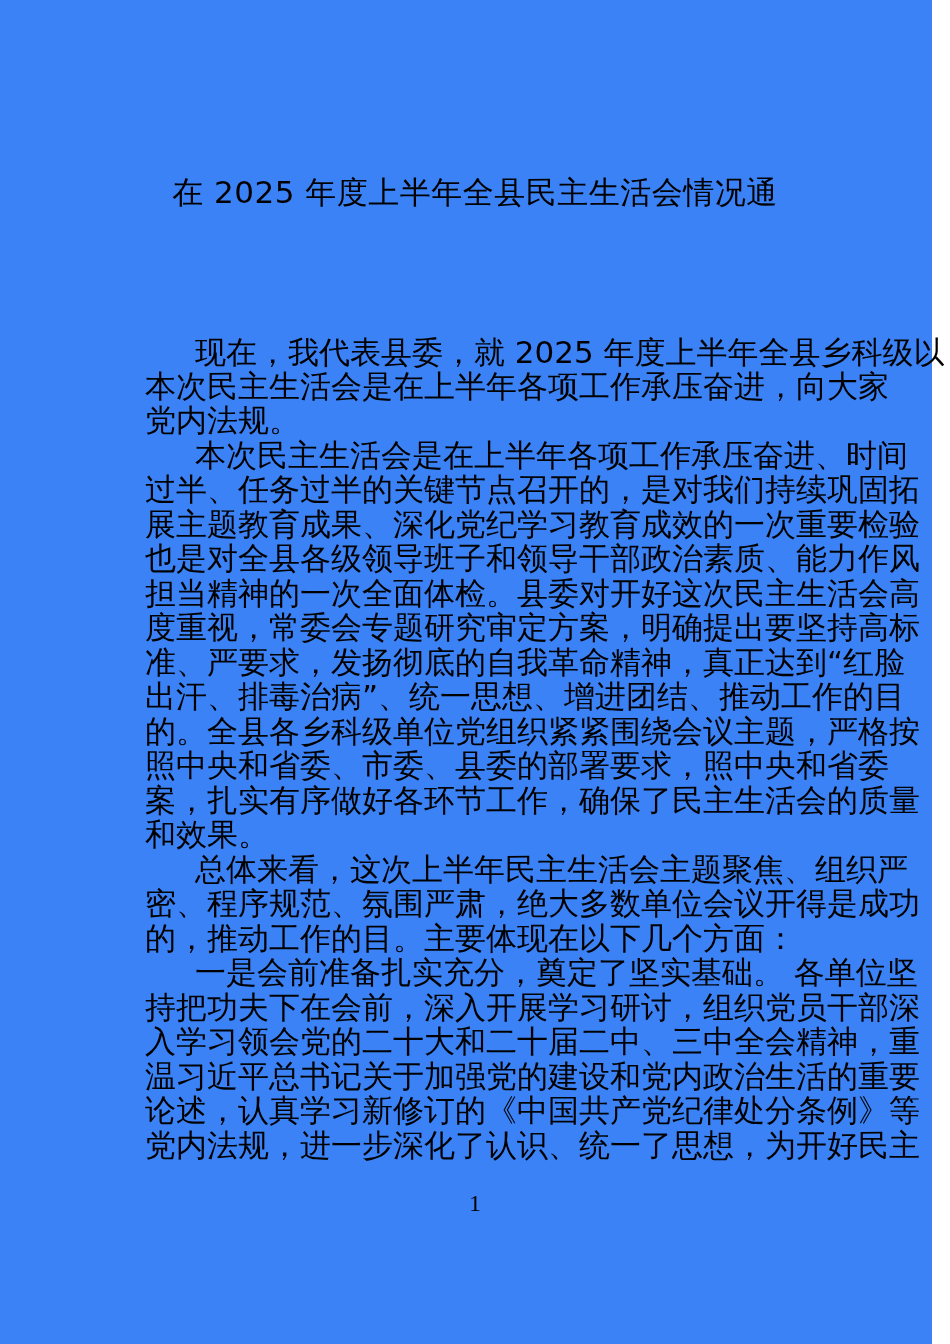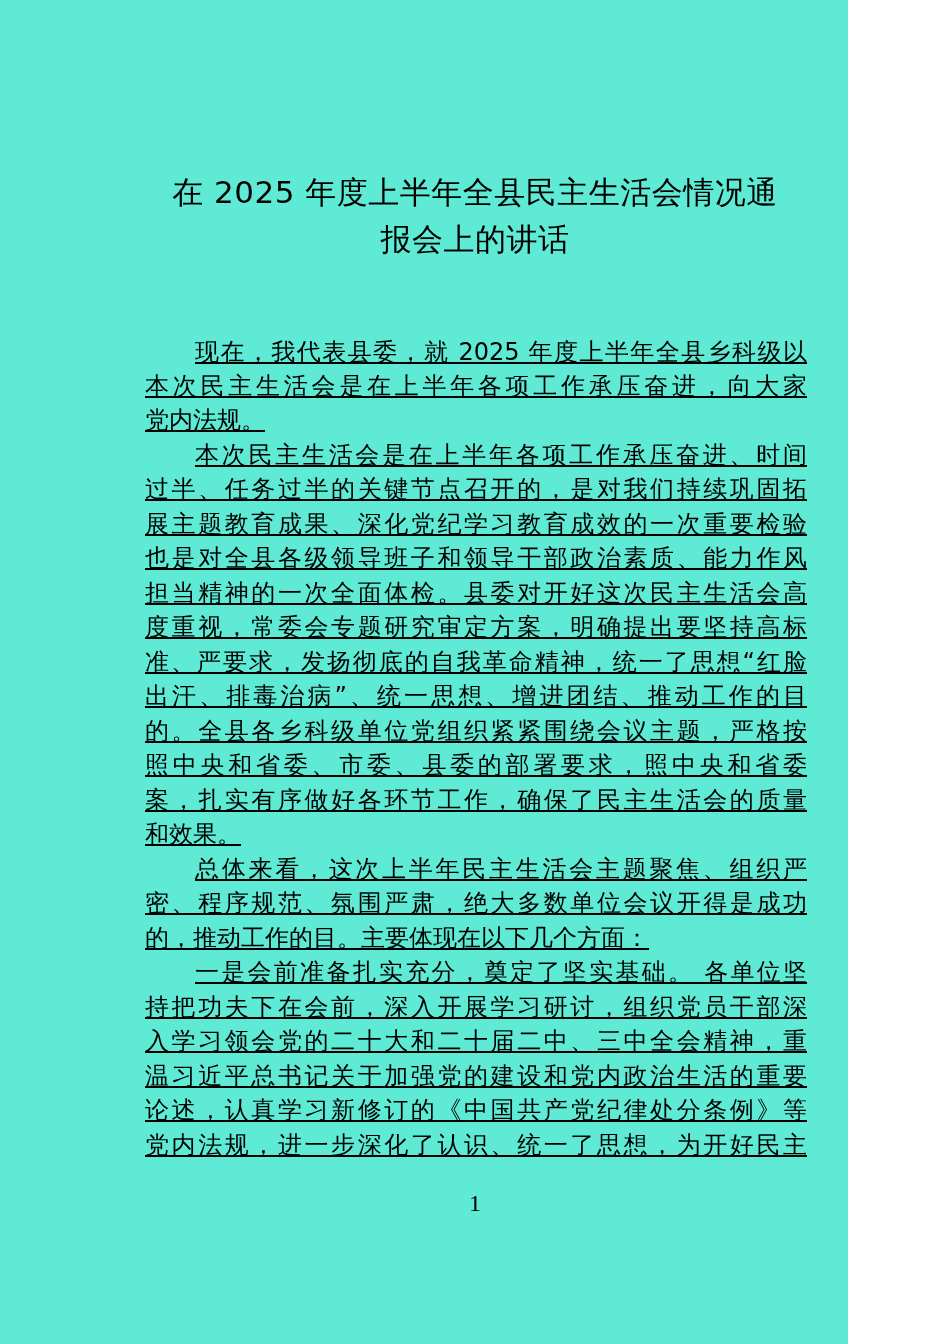--- a/index.html
+++ b/index.html
@@ -12,46 +12,45 @@
     height: 1344px;
     position: relative;
     overflow: hidden;
     font-family: "DejaVu Sans", "Liberation Sans", sans-serif;
     color: #000000;
   }
   .page {
     position: absolute;
     left: 0;
     top: 0;
-    width: 848px;
+    width: 932px;
     height: 1344px;
-    background: #5eead4;
+    background: #3b82f6;
   }
   .title {
     position: absolute;
     left: 140px;
     width: 670px;
     text-align: center;
     font-size: 31px;
     line-height: 40px;
     letter-spacing: 0.5px;
     white-space: nowrap;
   }
   .title.l1 { top: 172px; }
   .title.l2 { top: 219px; }
   .body-line {
     position: absolute;
     left: 145px;
     width: 662px;
-    font-size: 24px;
+    font-size: 31px;
     line-height: 30px;
     white-space: nowrap;
     text-align: justify;
     text-align-last: justify;
-    text-decoration: underline;
   }
   .body-line.last {
     text-align-last: left;
   }
   .body-line.indent {
     left: 195px;
     width: 612px;
   }
   .page-number {
     position: absolute;
@@ -63,36 +62,35 @@
     font-size: 24px;
     line-height: 28px;
   }
 </style>
 </head>
 <body>
 
 <div class="page">
 
   <div class="title l1">在 2025 年度上半年全县民主生活会情况通</div>
-  <div class="title l2">报会上的讲话</div>
 
   <div>
     <div class="body-line indent" style="top:337px">现在，我代表县委，就 2025 年度上半年全县乡科级以</div>
     <div class="body-line" style="top:371px">本次民主生活会是在上半年各项工作承压奋进，向大家</div>
     <div class="body-line last" style="top:405px">党内法规。</div>
   </div>
 
   <div>
     <div class="body-line indent" style="top:440px">本次民主生活会是在上半年各项工作承压奋进、时间</div>
     <div class="body-line" style="top:474px">过半、任务过半的关键节点召开的，是对我们持续巩固拓</div>
     <div class="body-line" style="top:509px">展主题教育成果、深化党纪学习教育成效的一次重要检验</div>
     <div class="body-line" style="top:543px">也是对全县各级领导班子和领导干部政治素质、能力作风</div>
     <div class="body-line" style="top:578px">担当精神的一次全面体检。县委对开好这次民主生活会高</div>
     <div class="body-line" style="top:612px">度重视，常委会专题研究审定方案，明确提出要坚持高标</div>
-    <div class="body-line" style="top:647px">准、严要求，发扬彻底的自我革命精神，统一了思想“红脸</div>
+    <div class="body-line" style="top:647px">准、严要求，发扬彻底的自我革命精神，真正达到“红脸</div>
     <div class="body-line" style="top:681px">出汗、排毒治病”、统一思想、增进团结、推动工作的目</div>
     <div class="body-line" style="top:716px">的。全县各乡科级单位党组织紧紧围绕会议主题，严格按</div>
     <div class="body-line" style="top:750px">照中央和省委、市委、县委的部署要求，照中央和省委</div>
     <div class="body-line" style="top:785px">案，扎实有序做好各环节工作，确保了民主生活会的质量</div>
     <div class="body-line last" style="top:819px">和效果。</div>
   </div>
 
   <div>
     <div class="body-line indent" style="top:854px">总体来看，这次上半年民主生活会主题聚焦、组织严</div>
     <div class="body-line" style="top:888px">密、程序规范、氛围严肃，绝大多数单位会议开得是成功</div>

